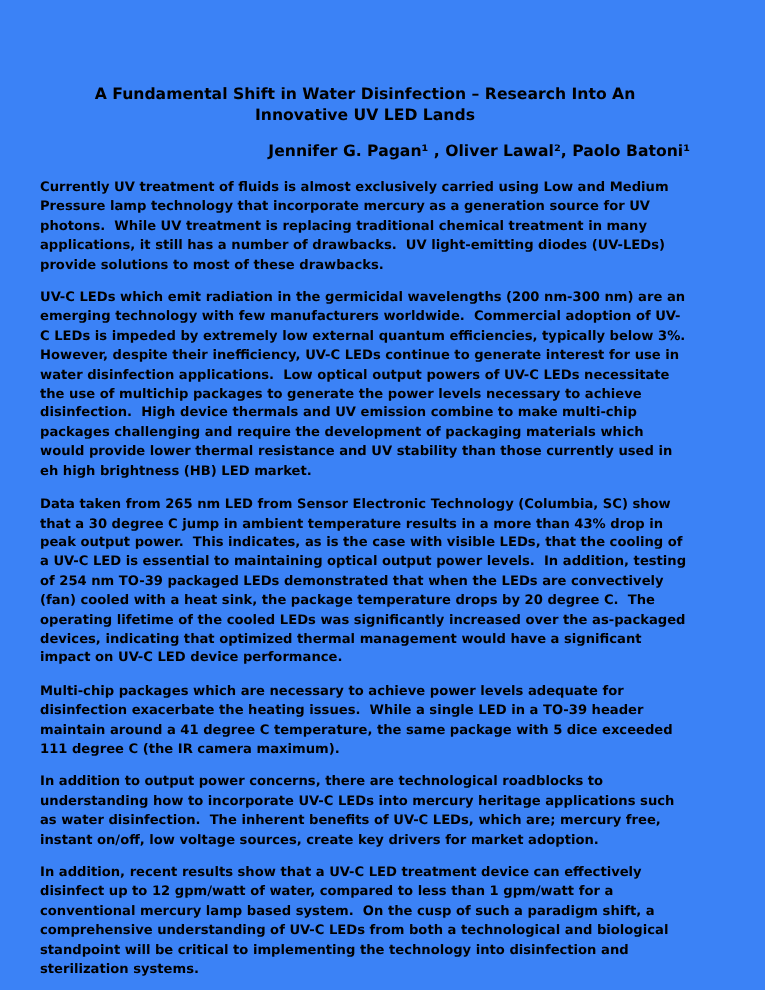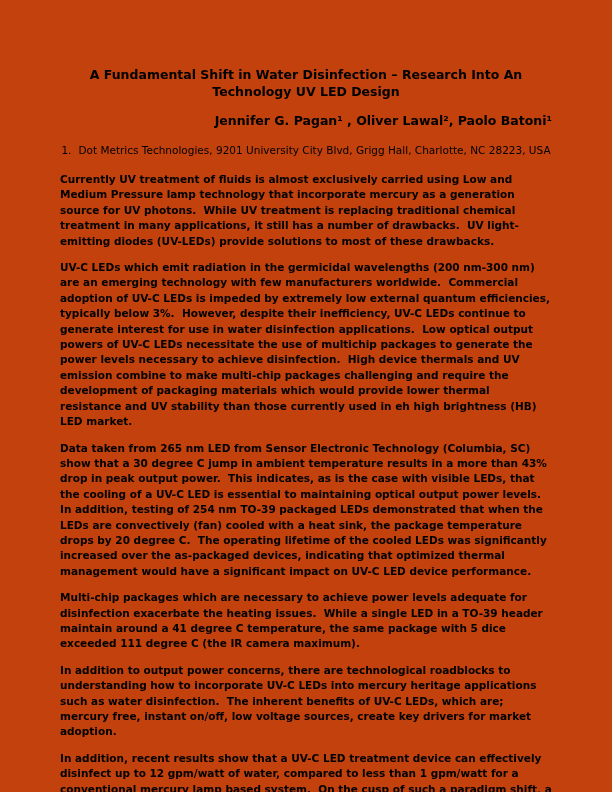--- a/index.html
+++ b/index.html
@@ -11,22 +11,22 @@
     width: 612px;
     height: 792px;
     overflow: hidden;
     font-family: "DejaVu Sans", "Liberation Sans", sans-serif;
     color: #000000;
   }
   .page {
     box-sizing: border-box;
     width: 612px;
     height: 792px;
-    padding: 66px 60px 40px 60px;
-    background: #c2410c;
+    padding: 66px 60px 40px 32px;
+    background: #3b82f6;
   }
   .title-block {
     text-align: center;
     font-weight: bold;
     font-size: 12.5px;
     line-height: 17px;
     margin: 0 0 12px 0;
   }
   .authors {
     text-align: right;
@@ -56,29 +56,26 @@
     font-weight: bold;
   }
 </style>
 </head>
 <body>
 
 <div class="page">
 
   <div class="title-block">
     <div>A Fundamental Shift in Water Disinfection – Research Into An</div>
-    <div>Technology UV LED Design</div>
+    <div>Innovative UV LED Lands</div>
   </div>
 
   <div class="authors">Jennifer G. Pagan¹ , Oliver Lawal², Paolo Batoni¹</div>
 
   <div class="affiliations">
-    <div class="affiliation">
-      <span class="aff-number">1.</span><span>Dot Metrics Technologies, 9201 University City Blvd, Grigg Hall, Charlotte, NC 28223, USA</span>
-    </div>
   </div>
 
   <div class="body-text">
     <p>Currently UV treatment of fluids is almost exclusively carried using Low and Medium Pressure lamp technology that incorporate mercury as a generation source for UV photons.  While UV treatment is replacing traditional chemical treatment in many applications, it still has a number of drawbacks.  UV light-emitting diodes (UV-LEDs) provide solutions to most of these drawbacks.</p>
     <p>UV-C LEDs which emit radiation in the germicidal wavelengths (200 nm-300 nm) are an emerging technology with few manufacturers worldwide.  Commercial adoption of UV-C LEDs is impeded by extremely low external quantum efficiencies, typically below 3%.  However, despite their inefficiency, UV-C LEDs continue to generate interest for use in water disinfection applications.  Low optical output powers of UV-C LEDs necessitate the use of multichip packages to generate the power levels necessary to achieve disinfection.  High device thermals and UV emission combine to make multi-chip packages challenging and require the development of packaging materials which would provide lower thermal resistance and UV stability than those currently used in eh high brightness (HB) LED market.</p>
     <p>Data taken from 265 nm LED from Sensor Electronic Technology (Columbia, SC) show that a 30 degree C jump in ambient temperature results in a more than 43% drop in peak output power.  This indicates, as is the case with visible LEDs, that the cooling of a UV-C LED is essential to maintaining optical output power levels.  In addition, testing of 254 nm TO-39 packaged LEDs demonstrated that when the LEDs are convectively (fan) cooled with a heat sink, the package temperature drops by 20 degree C.  The operating lifetime of the cooled LEDs was significantly increased over the as-packaged devices, indicating that optimized thermal management would have a significant impact on UV-C LED device performance.</p>
     <p>Multi-chip packages which are necessary to achieve power levels adequate for disinfection exacerbate the heating issues.  While a single LED in a TO-39 header maintain around a 41 degree C temperature, the same package with 5 dice exceeded 111 degree C (the IR camera maximum).</p>
     <p>In addition to output power concerns, there are technological roadblocks to understanding how to incorporate UV-C LEDs into mercury heritage applications such as water disinfection.  The inherent benefits of UV-C LEDs, which are; mercury free, instant on/off, low voltage sources, create key drivers for market adoption.</p>
     <p>In addition, recent results show that a UV-C LED treatment device can effectively disinfect up to 12 gpm/watt of water, compared to less than 1 gpm/watt for a conventional mercury lamp based system.  On the cusp of such a paradigm shift, a comprehensive understanding of UV-C LEDs from both a technological and biological standpoint will be critical to implementing the technology into disinfection and sterilization systems.</p>
   </div>

